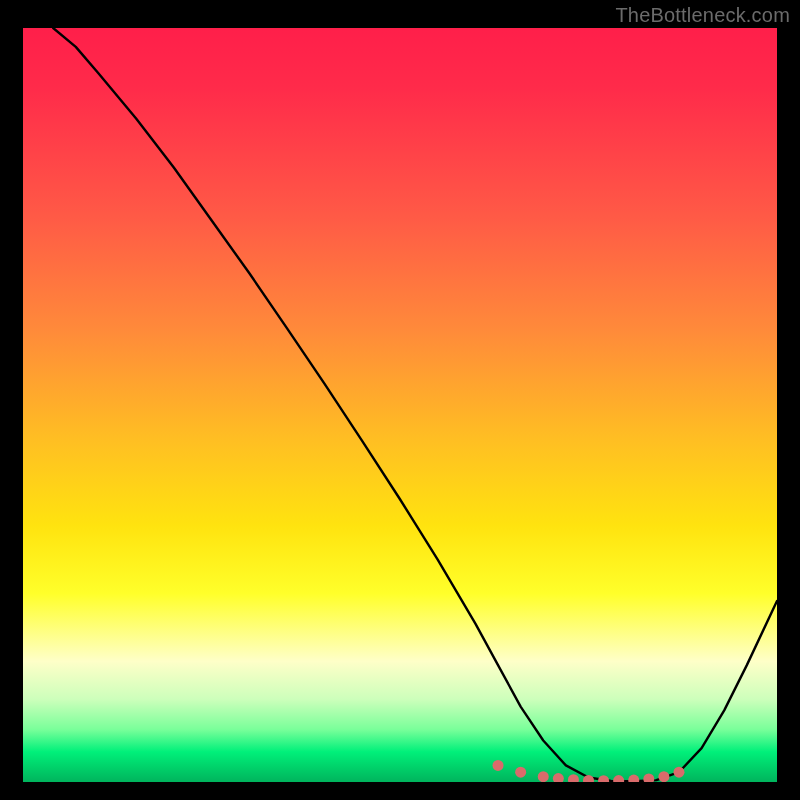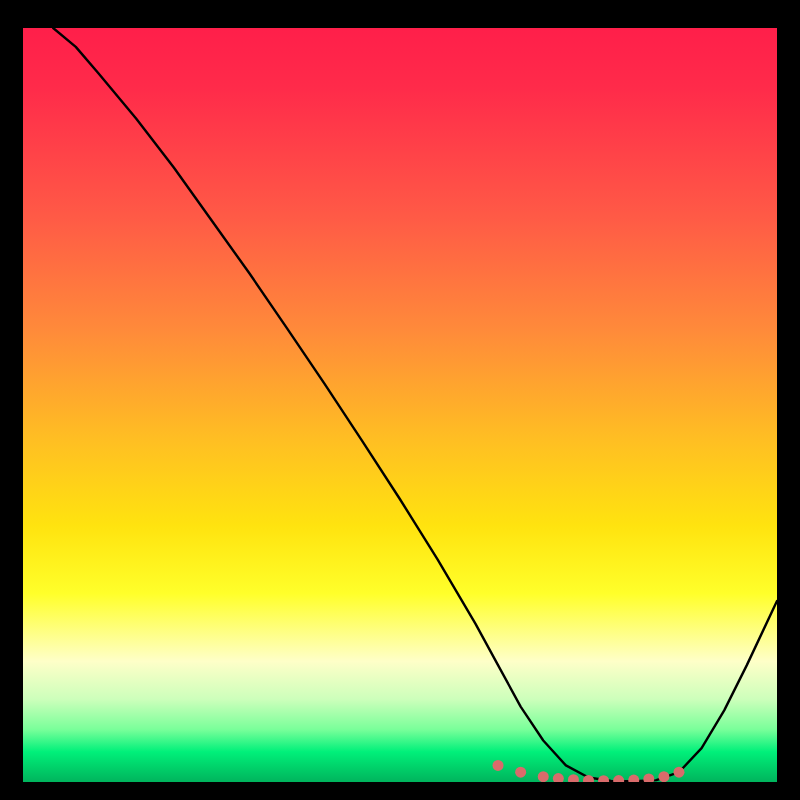--- a/index.html
+++ b/index.html
@@ -72,20 +72,21 @@
   }
   .dot {
     fill: #d96b6b;
     stroke: none;
   }
 </style>
 </head>
 <body>
 
 <div class="frame">
+  <div class="attribution">TheBottleneck.com</div>
 
   <div class="plot">
     <div class="gradient"></div>
     <svg class="curve" viewBox="0 0 754 754" preserveAspectRatio="none">
       <path id="main-curve" class="curve-path" d="M30.16 0.00 L52.78 18.85 L75.40 45.24 L113.10 90.48 L150.80 139.49 L188.50 192.27 L226.20 245.05 L263.90 300.09 L301.60 355.89 L339.30 413.19 L377.00 471.25 L414.70 531.57 L452.40 595.66 L475.02 637.13 L497.64 678.60 L520.26 712.53 L542.88 737.41 L565.50 749.48 L588.12 752.87 L610.74 753.25 L633.36 752.12 L655.98 744.20 L678.60 720.07 L701.22 682.37 L723.84 637.13 L754.00 573.04"></path>
       <g id="marker-group">
           <circle cx="475.02" cy="737.41" r="5.5" class="dot"></circle>
           <circle cx="497.64" cy="744.20" r="5.5" class="dot"></circle>
           <circle cx="520.26" cy="748.72" r="5.5" class="dot"></circle>
           <circle cx="535.34" cy="750.61" r="5.5" class="dot"></circle>

